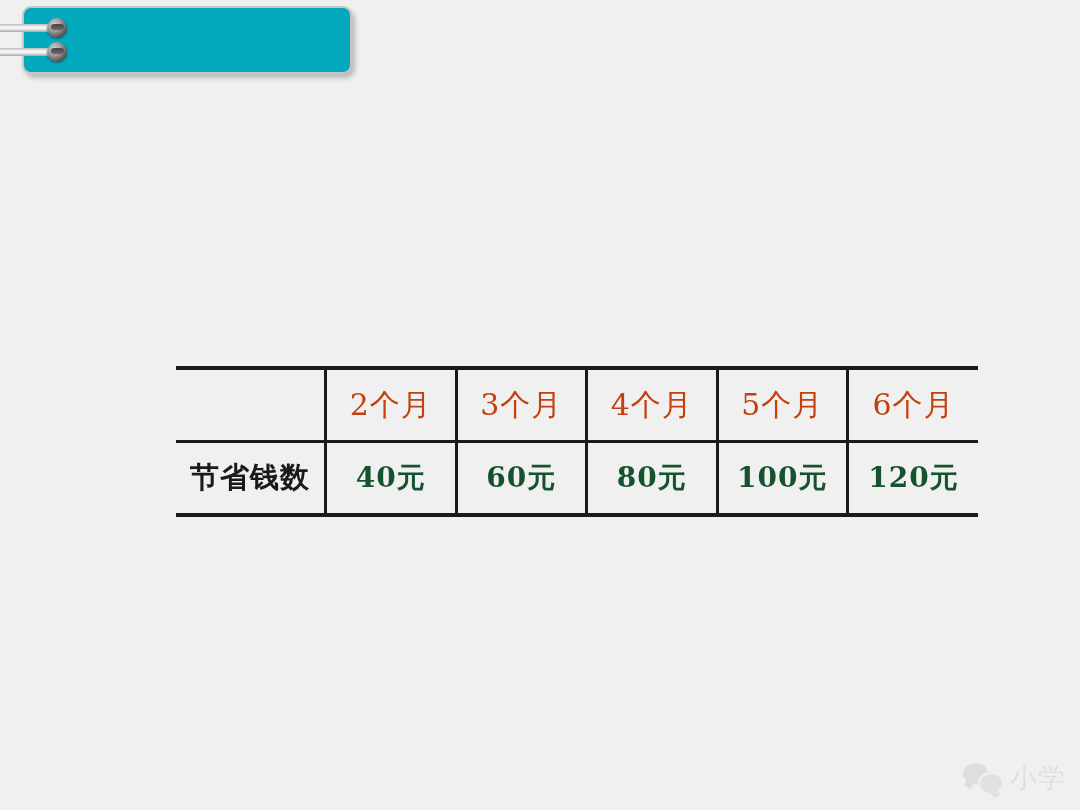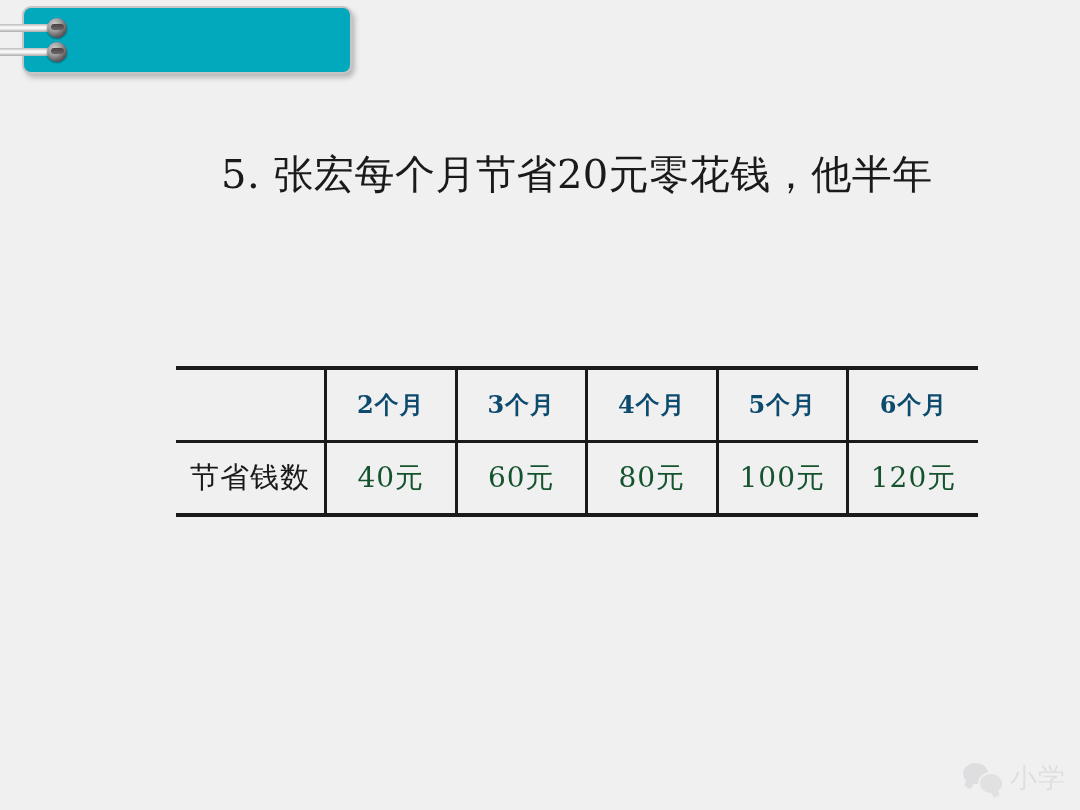--- a/index.html
+++ b/index.html
@@ -124,34 +124,34 @@
   table.data-table tr.value-row > * {
     border-bottom: 4px solid #1a1a1a;
   }
   table.data-table th,
   table.data-table td {
     height: 70px;
     padding: 0 4px;
     text-align: center;
     vertical-align: middle;
     border-left: 3px solid #1a1a1a;
-    font-weight: normal;
+    font-weight: bold;
   }
   table.data-table .row-head {
     border-left: none;
     width: 140px;
     font-size: 29px;
     color: #1a1a1a;
     font-family: "DejaVu Serif", "Liberation Serif", serif;
     letter-spacing: 1px;
   }
   table.data-table th.month-head {
-    font-size: 24px;
-    font-weight: bold;
-    color: #0c4a6e;
+    font-size: 30px;
+    font-weight: normal;
+    color: #c2410c;
     font-family: "DejaVu Serif", "Liberation Serif", serif;
     letter-spacing: 1px;
   }
   table.data-table td.amount-cell {
     font-size: 28px;
     color: #14532d;
     font-family: "DejaVu Serif", "Liberation Serif", serif;
     letter-spacing: 1px;
   }
 
@@ -221,21 +221,20 @@
     <div class="pin"></div>
     <div class="head"></div>
   </div>
   <div class="ring ring-2">
     <div class="pin"></div>
     <div class="head"></div>
   </div>
 </div>
 
 <div class="problem">
-  <div><span class="indent"></span><span>5. 张宏每个月节省20元零花钱，他半年</span></div>
 </div>
 
 <div class="table-wrap">
   <table class="data-table">
     <tbody>
         <tr class="header-row">
       <th class="row-head"></th>
       <th class="month-head">2个月</th>
       <th class="month-head">3个月</th>
       <th class="month-head">4个月</th>

